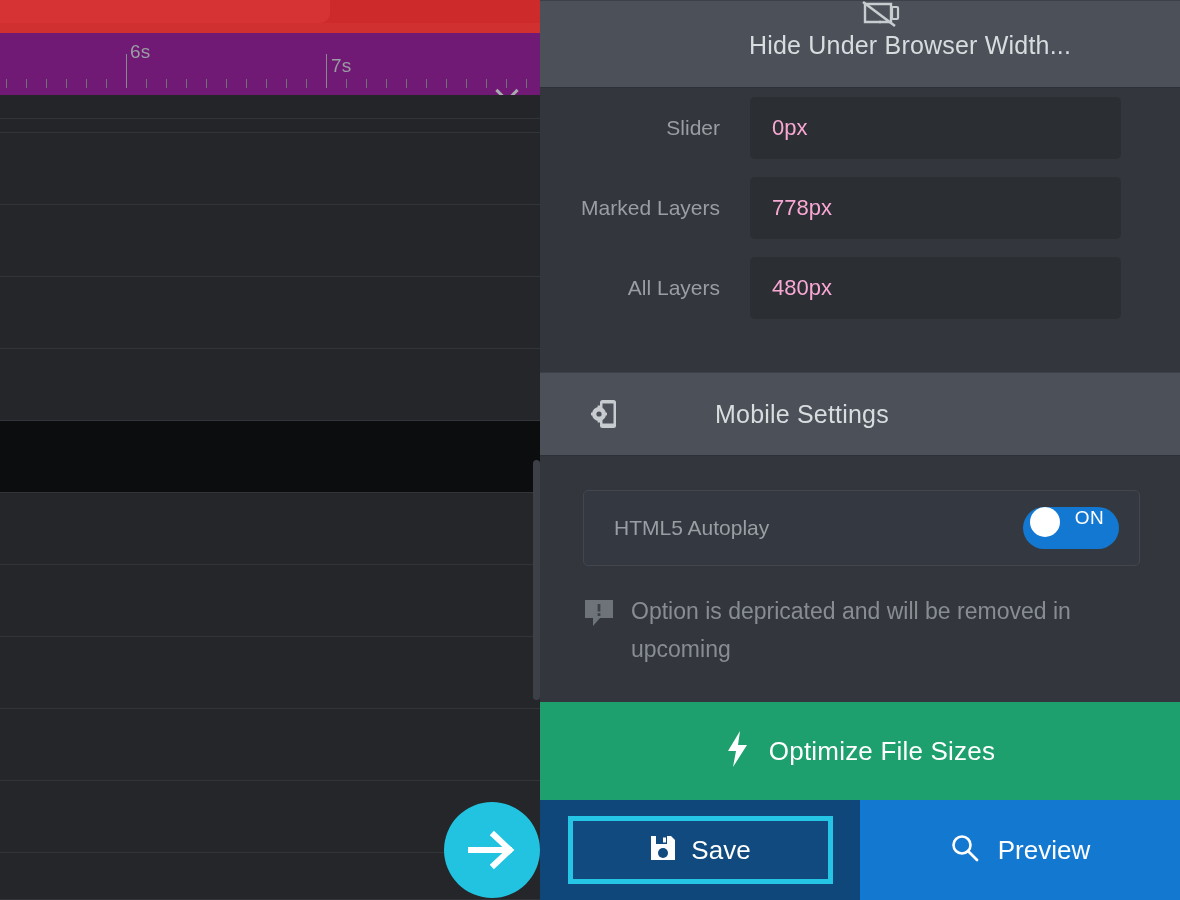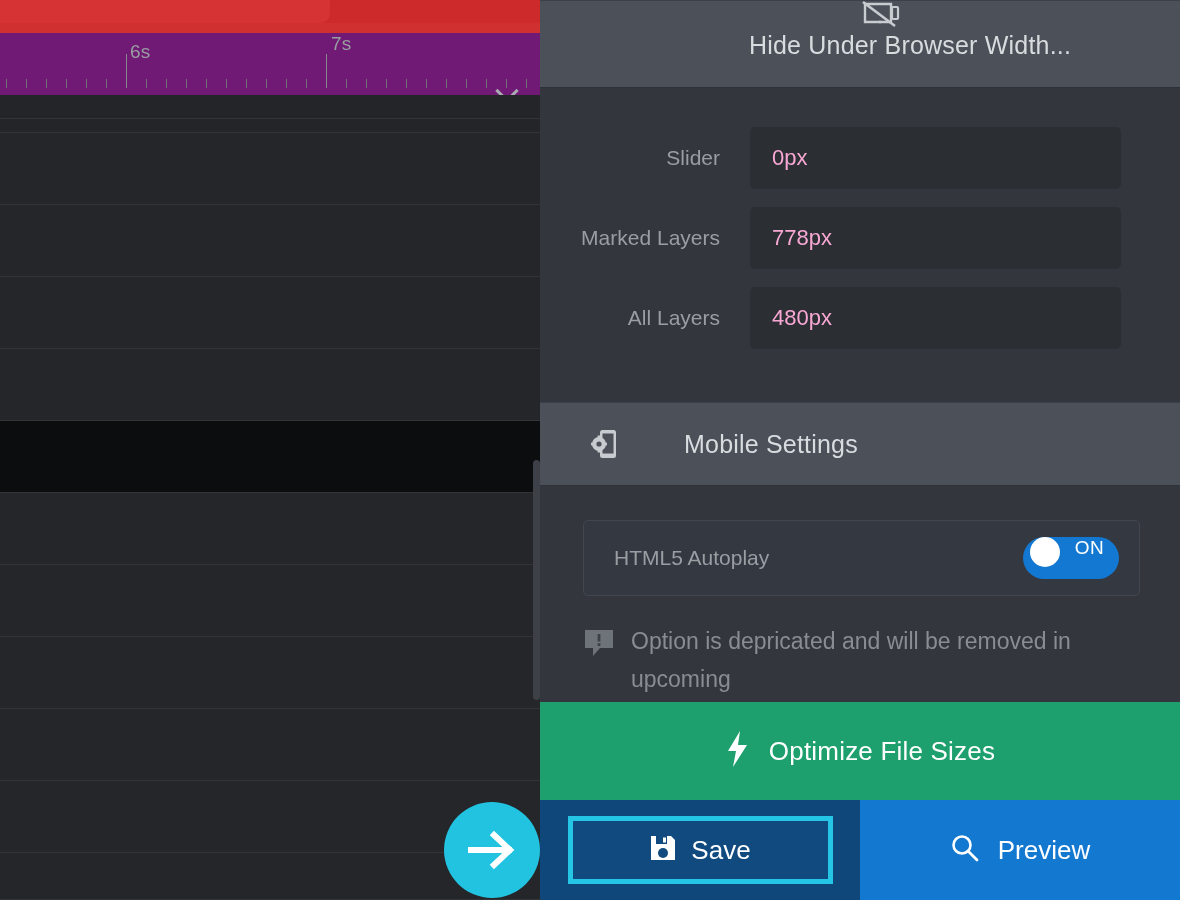--- a/index.html
+++ b/index.html
@@ -154,21 +154,20 @@
     color: #c8cbcf;
   }
   .sec-head .txt {
     font-size: 25px;
     color: #d9dcdf;
     margin-left: 52px;
     letter-spacing: 0.2px;
   }
 
   #form {
-    padding-top: 30px;
   }
   .frow {
     display: flex;
     align-items: center;
     height: 80px;
   }
   .frow .lbl {
     width: 210px;
     text-align: right;
     font-size: 21px;
@@ -344,21 +343,21 @@
           <div class="tick minor" style="left: 446px;"></div>
           <div class="tick minor" style="left: 466px;"></div>
           <div class="tick minor" style="left: 486px;"></div>
           <div class="tick minor" style="left: 506px;"></div>
           <div class="tick minor" style="left: 526px;"></div>
           <div class="tick major" style="left: 126px;"></div>
           <div class="tick major" style="left: 326px;"></div>
         </div>
       <div id="ruler-labels">
           <div class="tlabel" style="left: 130px; top: 8px;">6s</div>
-          <div class="tlabel" style="left: 331px; top: 0;">7s</div>
+          <div class="tlabel" style="left: 331px; top: 22px;">7s</div>
         </div>
       <div id="close-x"></div>
     </div>
 
     <div id="rows">
         <div class="trow thin" style="height: 24px;"></div>
         <div class="trow thin" style="height: 14px;"></div>
         <div class="trow" style="height: 72px;"></div>
         <div class="trow" style="height: 72px;"></div>
         <div class="trow" style="height: 72px;"></div>
@@ -403,21 +402,21 @@
         <div class="frow">
           <div class="lbl">Marked Layers</div>
           <div class="fld">778px</div>
         </div>
         <div class="frow">
           <div class="lbl">All Layers</div>
           <div class="fld">480px</div>
         </div>
       </div>
 
-    <div class="sec-head" style="height:84px;margin-top:44px;">
+    <div class="sec-head" style="height:84px;margin-top:44px;gap:31px;">
       <span class="ico">
         <svg width="34" height="34" viewBox="0 0 34 34">
           <rect x="12" y="3" width="16" height="28" rx="2.5" fill="#c8cbcf"></rect>
           <rect x="14.5" y="6.5" width="11" height="20" fill="#4b5059"></rect>
           <circle cx="11" cy="17" r="7" fill="#c8cbcf"></circle>
           <circle cx="11" cy="17" r="2.6" fill="#4b5059"></circle>
           <rect x="9.6" y="8.5" width="2.8" height="4" fill="#c8cbcf"></rect>
           <rect x="9.6" y="21.5" width="2.8" height="4" fill="#c8cbcf"></rect>
           <rect x="3" y="15.6" width="4" height="2.8" fill="#c8cbcf"></rect>
           <rect x="15" y="15.6" width="4" height="2.8" fill="#c8cbcf"></rect>

